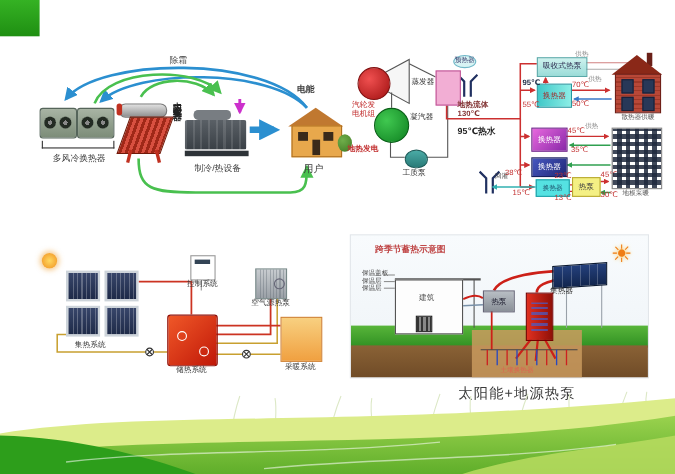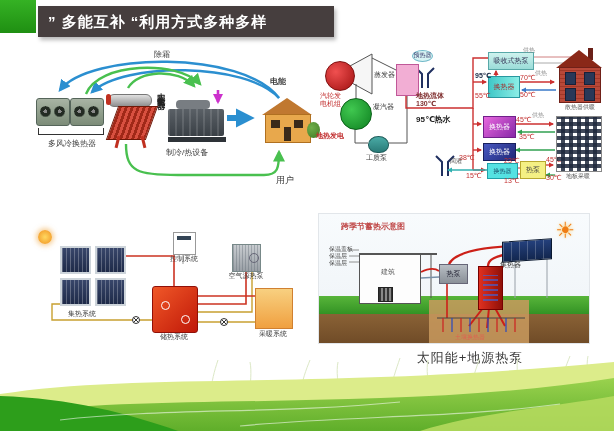--- a/index.html
+++ b/index.html
@@ -102,21 +102,20 @@
       <marker id="aG2" viewBox="0 0 10 10" refX="8" refY="5" markerWidth="4" markerHeight="4" orient="auto-start-reverse">
           <path d="M0,0L10,5L0,10z" fill="#30a050"></path>
         </marker>
       <marker id="aT" viewBox="0 0 10 10" refX="8" refY="5" markerWidth="4" markerHeight="4" orient="auto-start-reverse">
           <path d="M0,0L10,5L0,10z" fill="#30b0b0"></path>
         </marker>
     </defs>
   </svg>
 
   <div class="p hdr-green"></div>
-  <div class="p hdr-box">” 多能互补 “利用方式多种多样</div>
 
   <div class="p" style="left:28px;top:48px;width:286px;height:140px;">
     <svg class="p" style="left:0;top:0" width="286" height="140">
       <path d="M251,50 C215,2 62,4 32,42" fill="none" stroke="#2b8fd0" stroke-width="2.4" marker-end="url(#aB)"></path>
       <path d="M251,50 C218,14 96,14 64,44" fill="none" stroke="#2b8fd0" stroke-width="2.4" marker-end="url(#aB)"></path>
       <path d="M199,70 L221,70" fill="none" stroke="#2b8fd0" stroke-width="6" marker-end="url(#aBbig)"></path>
       <path d="M58,46 C70,14 150,12 172,36" fill="none" stroke="#49c04f" stroke-width="2.4" marker-end="url(#aG)"></path>
       <path d="M100,40 C110,22 150,20 166,38" fill="none" stroke="#49c04f" stroke-width="2.4" marker-end="url(#aG)"></path>
       <path d="M98,96 C98,124 110,127 150,127 L236,127 C250,127 251,120 251,104" fill="none" stroke="#49c04f" stroke-width="2.4" marker-end="url(#aG)"></path>
       <path d="M190,42 L190,54" fill="none" stroke="#cc30cc" stroke-width="2.6" marker-end="url(#aM)"></path>
@@ -142,32 +141,32 @@
       <div class="p" style="left:10px;top:48px;width:3px;height:12px;background:#c03020;transform:rotate(14deg);"></div>
       <div class="p" style="left:36px;top:48px;width:3px;height:12px;background:#c03020;transform:rotate(-14deg);"></div>
     </div>
     <div class="lbl t8 vert" style="left:128px;top:38px;height:66px;">太阳能集热器</div>
 
     <div class="p" style="left:140px;top:52px;width:58px;height:44px;">
       <div class="p ctop" style="left:8px;top:0;width:34px;height:9px;"></div>
       <div class="p cbody" style="left:0;top:9px;width:56px;height:27px;"></div>
       <div class="p cbase" style="left:0;top:37px;width:58px;height:5px;"></div>
     </div>
-    <div class="lbl t8" style="left:138px;top:100px;width:64px;text-align:left;">制冷/热设备</div>
+    <div class="lbl t8" style="left:138px;top:100px;width:64px;text-align:center;">制冷/热设备</div>
 
     <div class="p" style="left:233px;top:50px;width:52px;height:46px;">
       <div class="p roof1" style="left:1px;top:0;"></div>
       <div class="p hbody1" style="left:4px;top:16px;width:44px;height:27px;">
         <div class="hwin" style="left:5px;top:5px;width:9px;height:8px;"></div>
         <div class="hwin" style="left:28px;top:5px;width:9px;height:8px;"></div>
         <div class="hwin" style="left:18px;top:12px;width:7px;height:14px;"></div>
       </div>
       <div class="p bush" style="left:46px;top:24px;width:13px;height:16px;"></div>
     </div>
-    <div class="lbl t9" style="left:248px;top:100px;margin-top:27px;">用户</div>
+    <div class="lbl t9" style="left:248px;top:100px;">用户</div>
   </div>
 
   <div class="p" style="left:316px;top:44px;width:292px;height:148px;">
     <svg class="p" style="left:0;top:0" width="292" height="148">
 
       <polygon points="34,22 56,10 56,50 34,38" fill="#f6f6f6" stroke="#555" stroke-width="1"></polygon>
       <path d="M80,26 L56,14" fill="none" stroke="#555" stroke-width="1"></path>
       <path d="M40,40 L40,54" fill="none" stroke="#555" stroke-width="1"></path>
       <path d="M39,84 L39,99 L52,99" fill="none" stroke="#555" stroke-width="1"></path>
       <path d="M71,99 L91,99 L91,50" fill="none" stroke="#555" stroke-width="1"></path>

